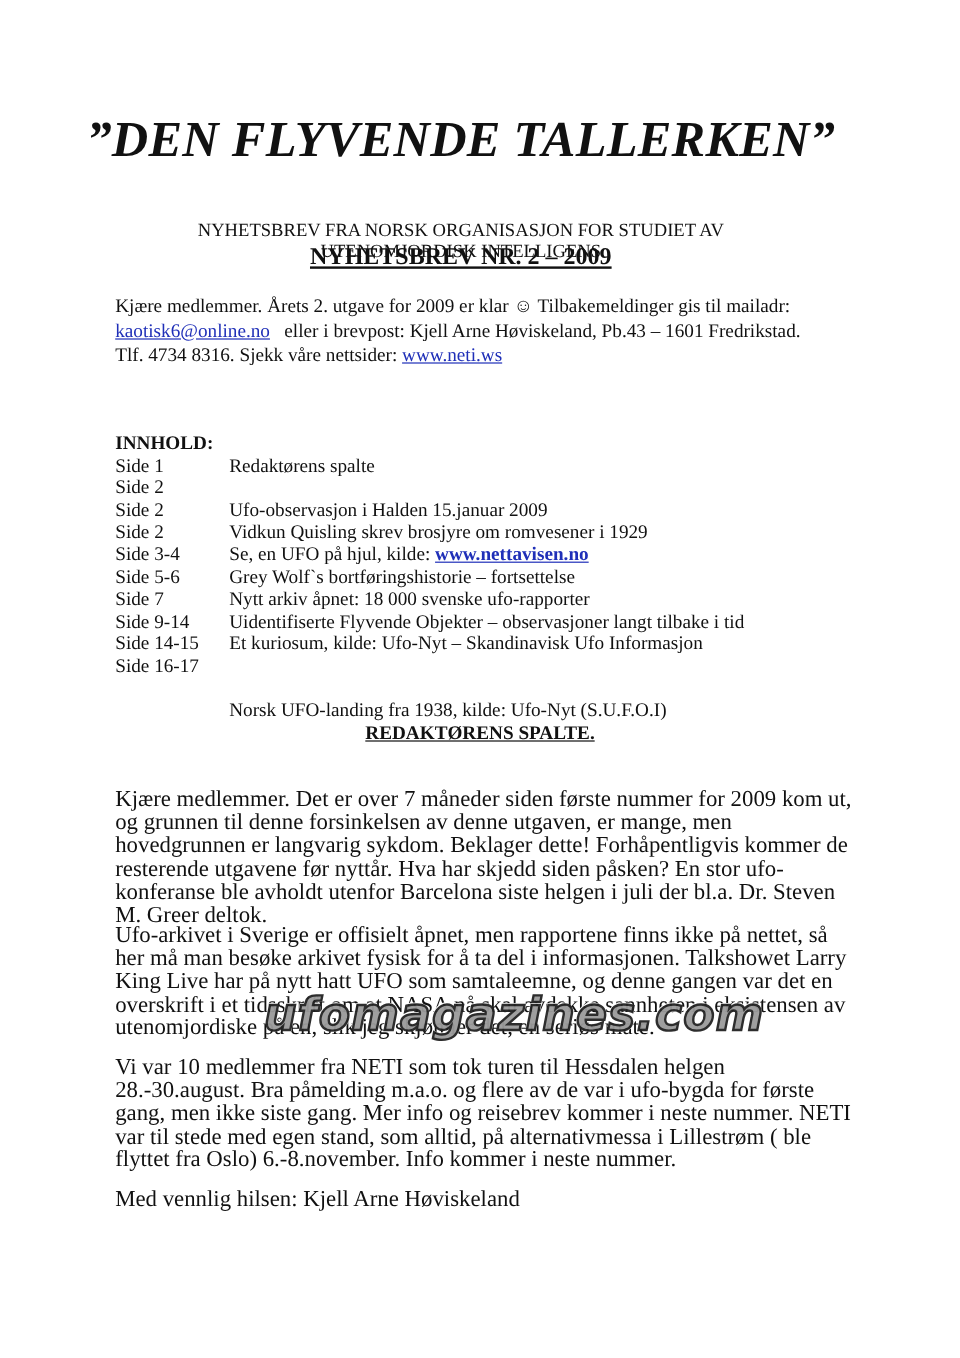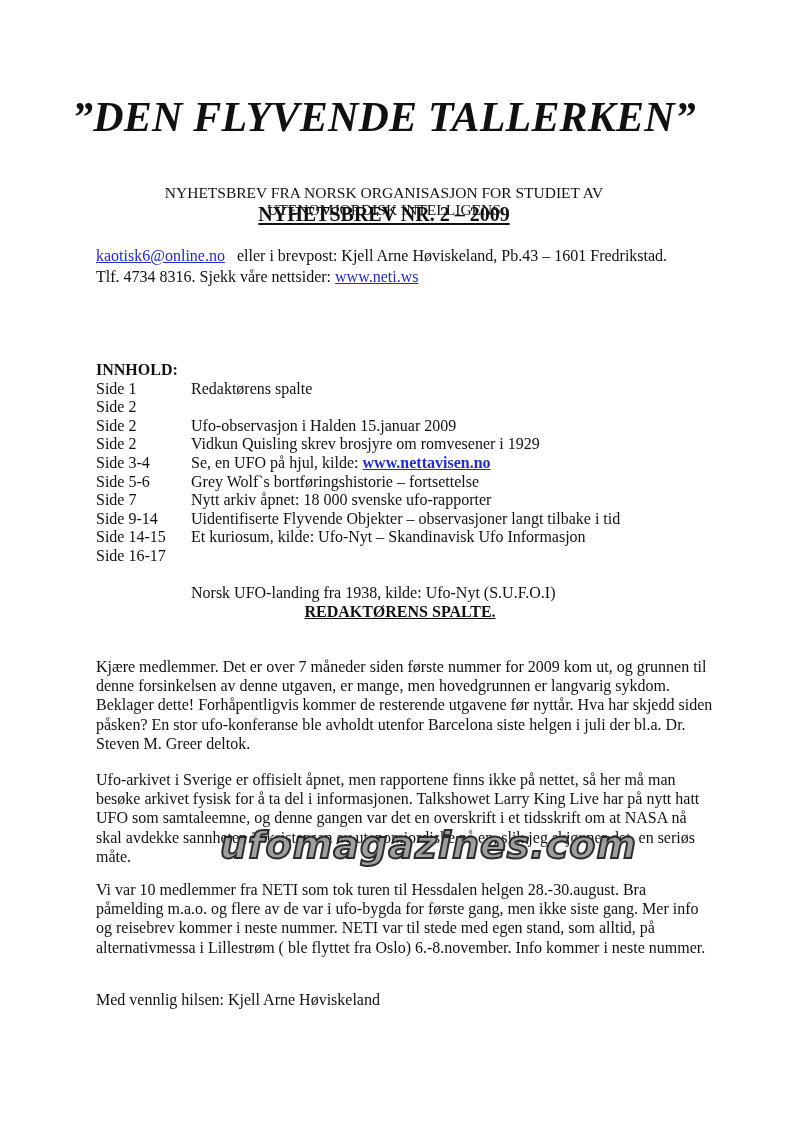--- a/index.html
+++ b/index.html
@@ -92,21 +92,21 @@
       font-weight: bold;
       line-height: 20px;
     }
     .section-heading span {
       text-decoration: underline;
     }
     .para {
       position: absolute;
       left: 96px;
       width: 620px;
-      font-size: 16px;
+      font-size: 19px;
       line-height: 19.2px;
     }
     .p1 { top: 657px; }
     .p2 { top: 770px; }
     .p3 { top: 880px; }
     .p4 { top: 990px; }
     .watermark {
       position: absolute;
       left: 220px;
       top: 825px;
@@ -131,20 +131,21 @@
   <div class="masthead title">”DEN FLYVENDE TALLERKEN”</div>
   <div class="masthead subtitle">
     <div>NYHETSBREV FRA NORSK ORGANISASJON FOR STUDIET AV</div>
     <div>UTENOMJORDISK INTELLIGENS</div>
   </div>
   <div class="masthead issue">
     <span>NYHETSBREV NR. 2 – 2009</span>
   </div>
 
   <div class="intro">
+    <div>Kjære medlemmer. Årets 2. utgave for 2009 er klar ☺  Tilbakemeldinger gis til mailadr:</div>
     <div style="white-space: pre;"><a class="link">kaotisk6@online.no</a><span>   eller i brevpost: Kjell Arne Høviskeland, Pb.43 – 1601 Fredrikstad.</span></div>
     <div style="white-space: pre;"><span>Tlf. 4734 8316. Sjekk våre nettsider: </span><a class="link">www.neti.ws</a></div>
   </div>
 
   <div class="toc">
     <div class="toc-heading">INNHOLD:</div>
     <div id="toc-rows">
         <div class="toc-row">
           <span class="toc-page">Side 1</span>
           <span style="white-space: pre;"><span>Redaktørens spalte</span></span>

